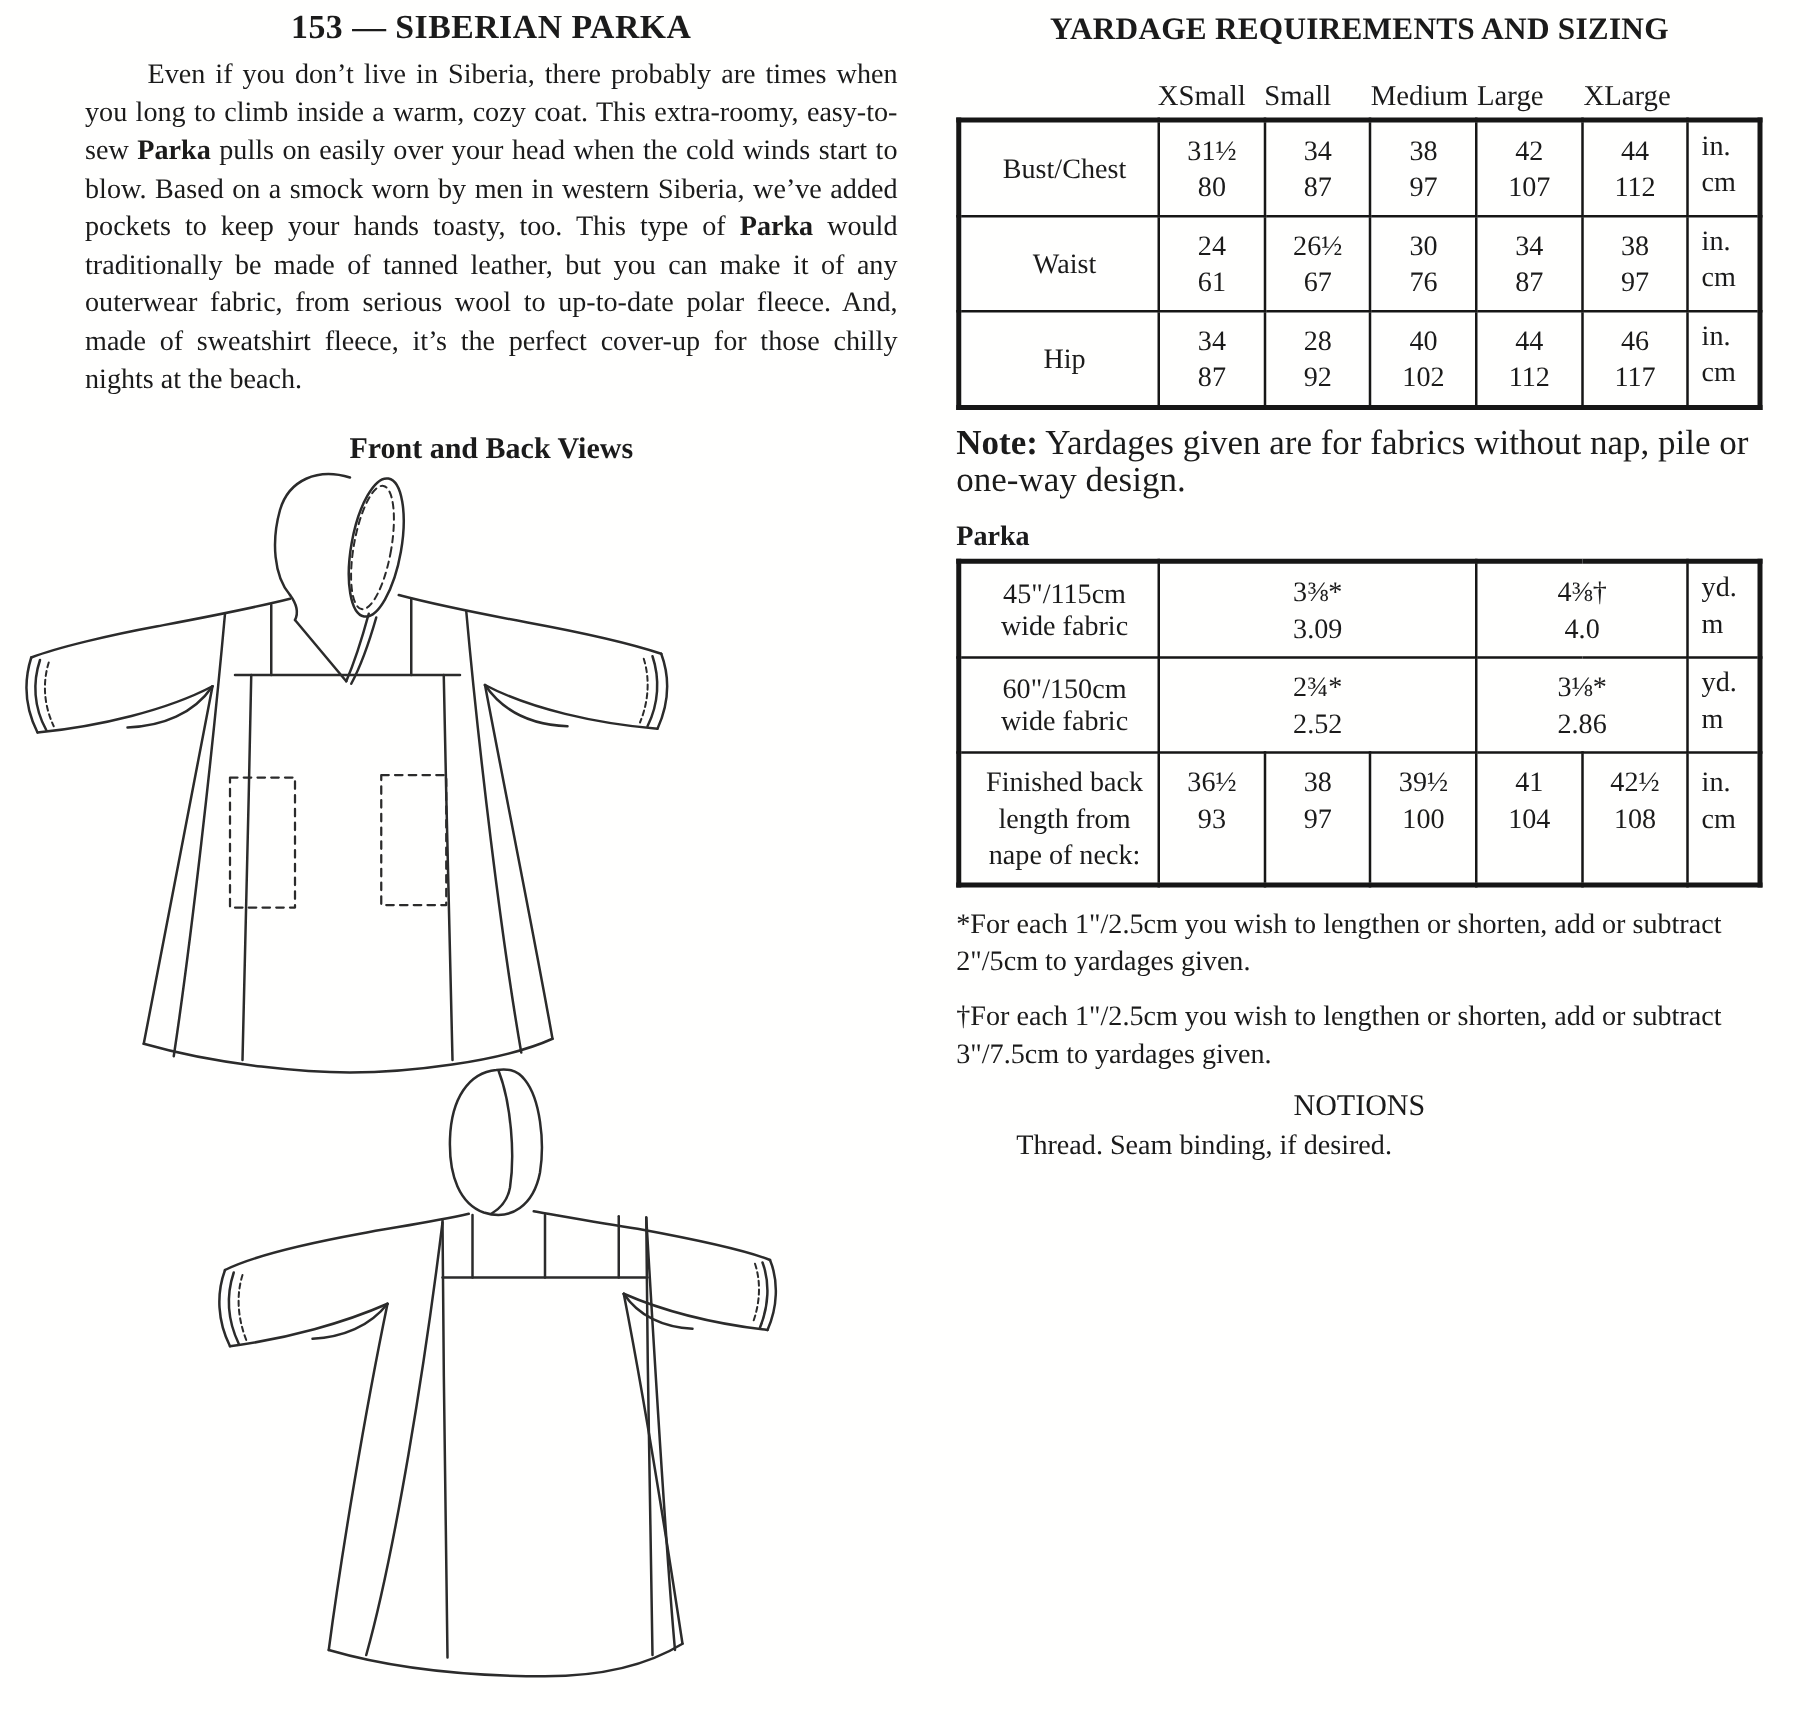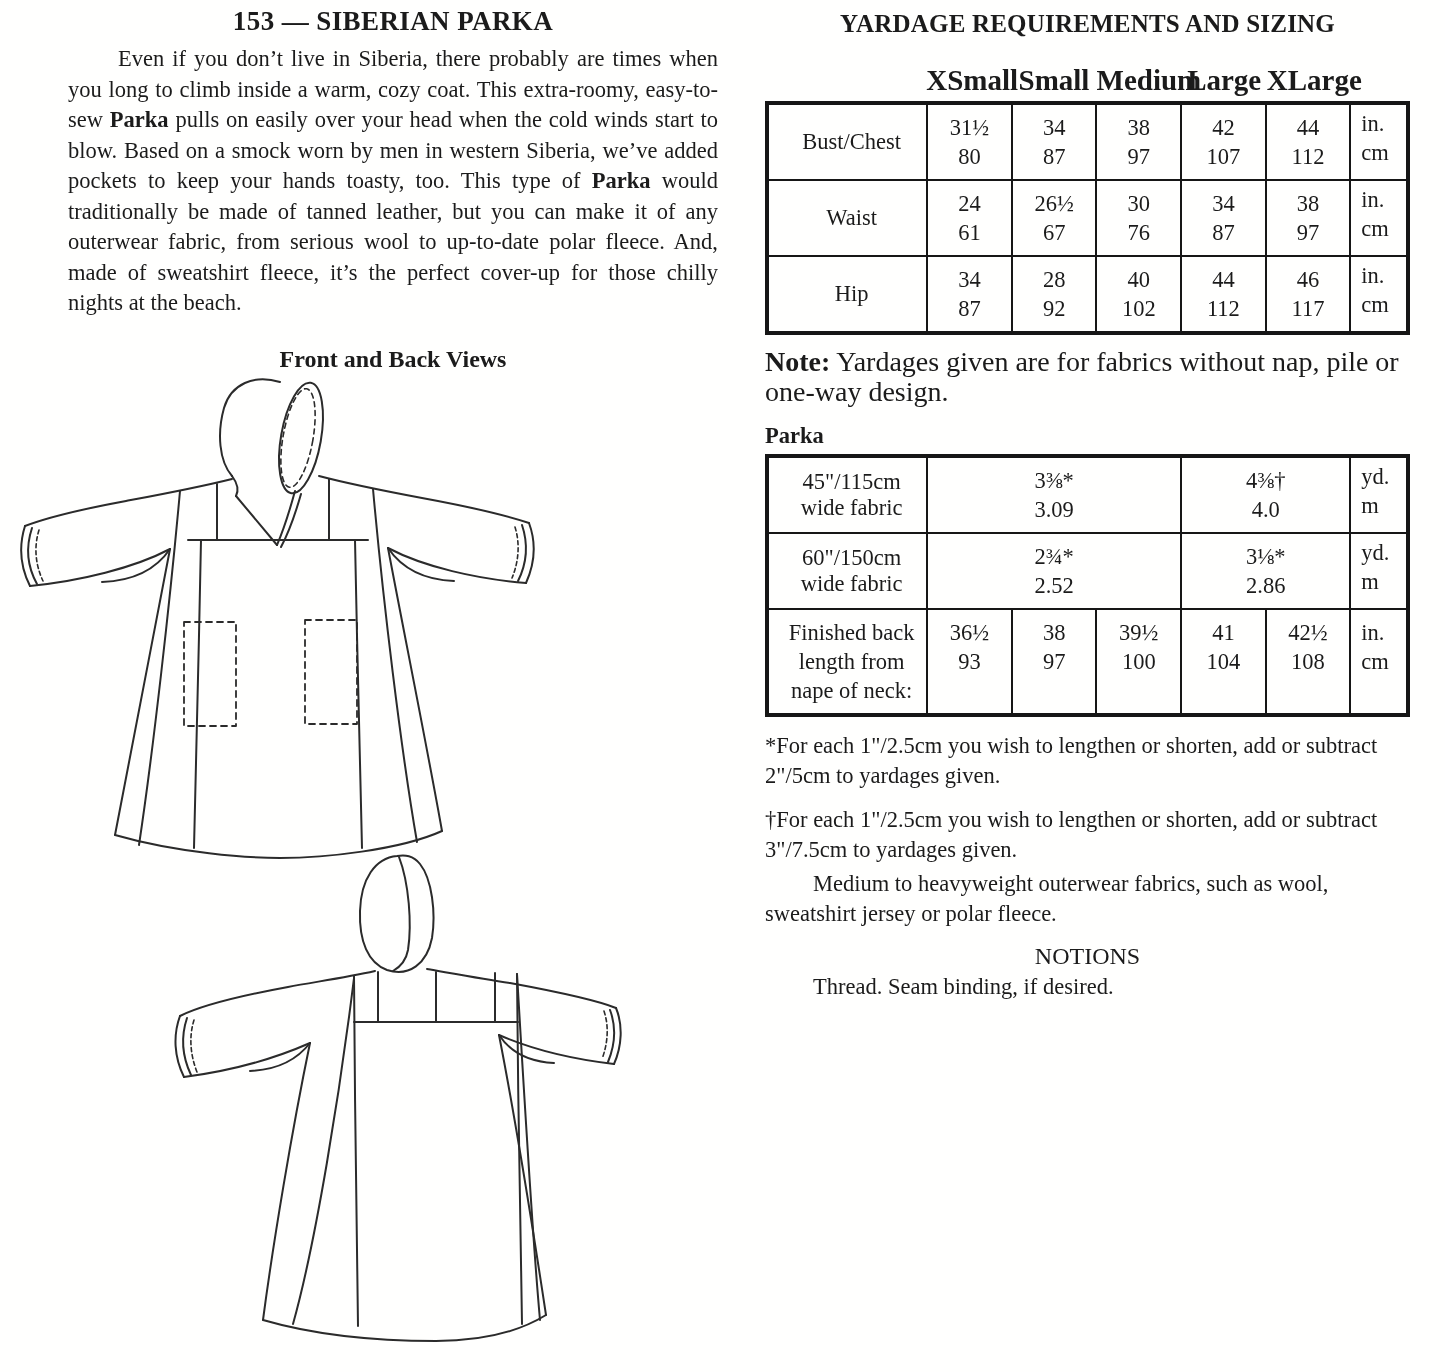--- a/index.html
+++ b/index.html
@@ -18,21 +18,21 @@
   #back-view  { left:168px; top:852px; }
 
   
   .right-col { position:absolute; left:765px; top:0; width:645px; }
   .yardage-heading { font-size:25px; font-weight:bold; text-align:center; margin:10px 0 0; letter-spacing:0.2px; }
 
   table { border-collapse:collapse; width:100%; table-layout:fixed; }
   col.c-label { width:25%; } col.c-size { width:13.2%; } col.c-unit { width:9%; }
 
   .hdr-table { margin-top:26px; }
-  .hdr-table td { border:none; font-weight:bold; font-size:29px; text-align:center; padding:0 0 4px; }
+  .hdr-table td { border:none; font-weight:normal; font-size:23px; text-align:left; padding:0 0 4px; }
 
   .grid-table { border:4px solid #161616; font-size:22.5px; }
   .grid-table td { border:2px solid #161616; }
   td.lbl  { text-align:center; padding:4px 4px 4px 12px; vertical-align:middle; }
   td.val  { text-align:center; line-height:29px; padding:4px 0; vertical-align:middle; }
   td.unit { text-align:left; padding:4px 2px 12px 10px; line-height:29px; vertical-align:middle; }
   .parka-table td.val  { padding:8px 0; }
   .parka-table td.lbl  { padding-top:8px; padding-bottom:8px; }
   .parka-table .lbl3   { vertical-align:top; line-height:29px; padding-top:8px; }
   .parka-table .val3, .parka-table .unit3 { vertical-align:top; padding-top:8px; }
@@ -345,19 +345,18 @@
               <div>in.</div>
               <div>cm</div>
             </td>
       </tr>
     </tbody>
       </table>
 
     <p class="footnote">*For each 1"/2.5cm you wish to lengthen or shorten, add or subtract 2"/5cm to yardages given.</p>
     <p class="footnote">†For each 1"/2.5cm you wish to lengthen or shorten, add or subtract 3"/7.5cm to yardages given.</p>
 
-    <p class="fabrics-text">Medium to heavyweight outerwear fabrics, such as wool, sweatshirt jersey or polar fleece.</p>
 
     <h3 class="notions-heading">NOTIONS</h3>
     <p class="notions-text">Thread. Seam binding, if desired.</p>
   </div>
 
 </div>
 
 </body></html>

